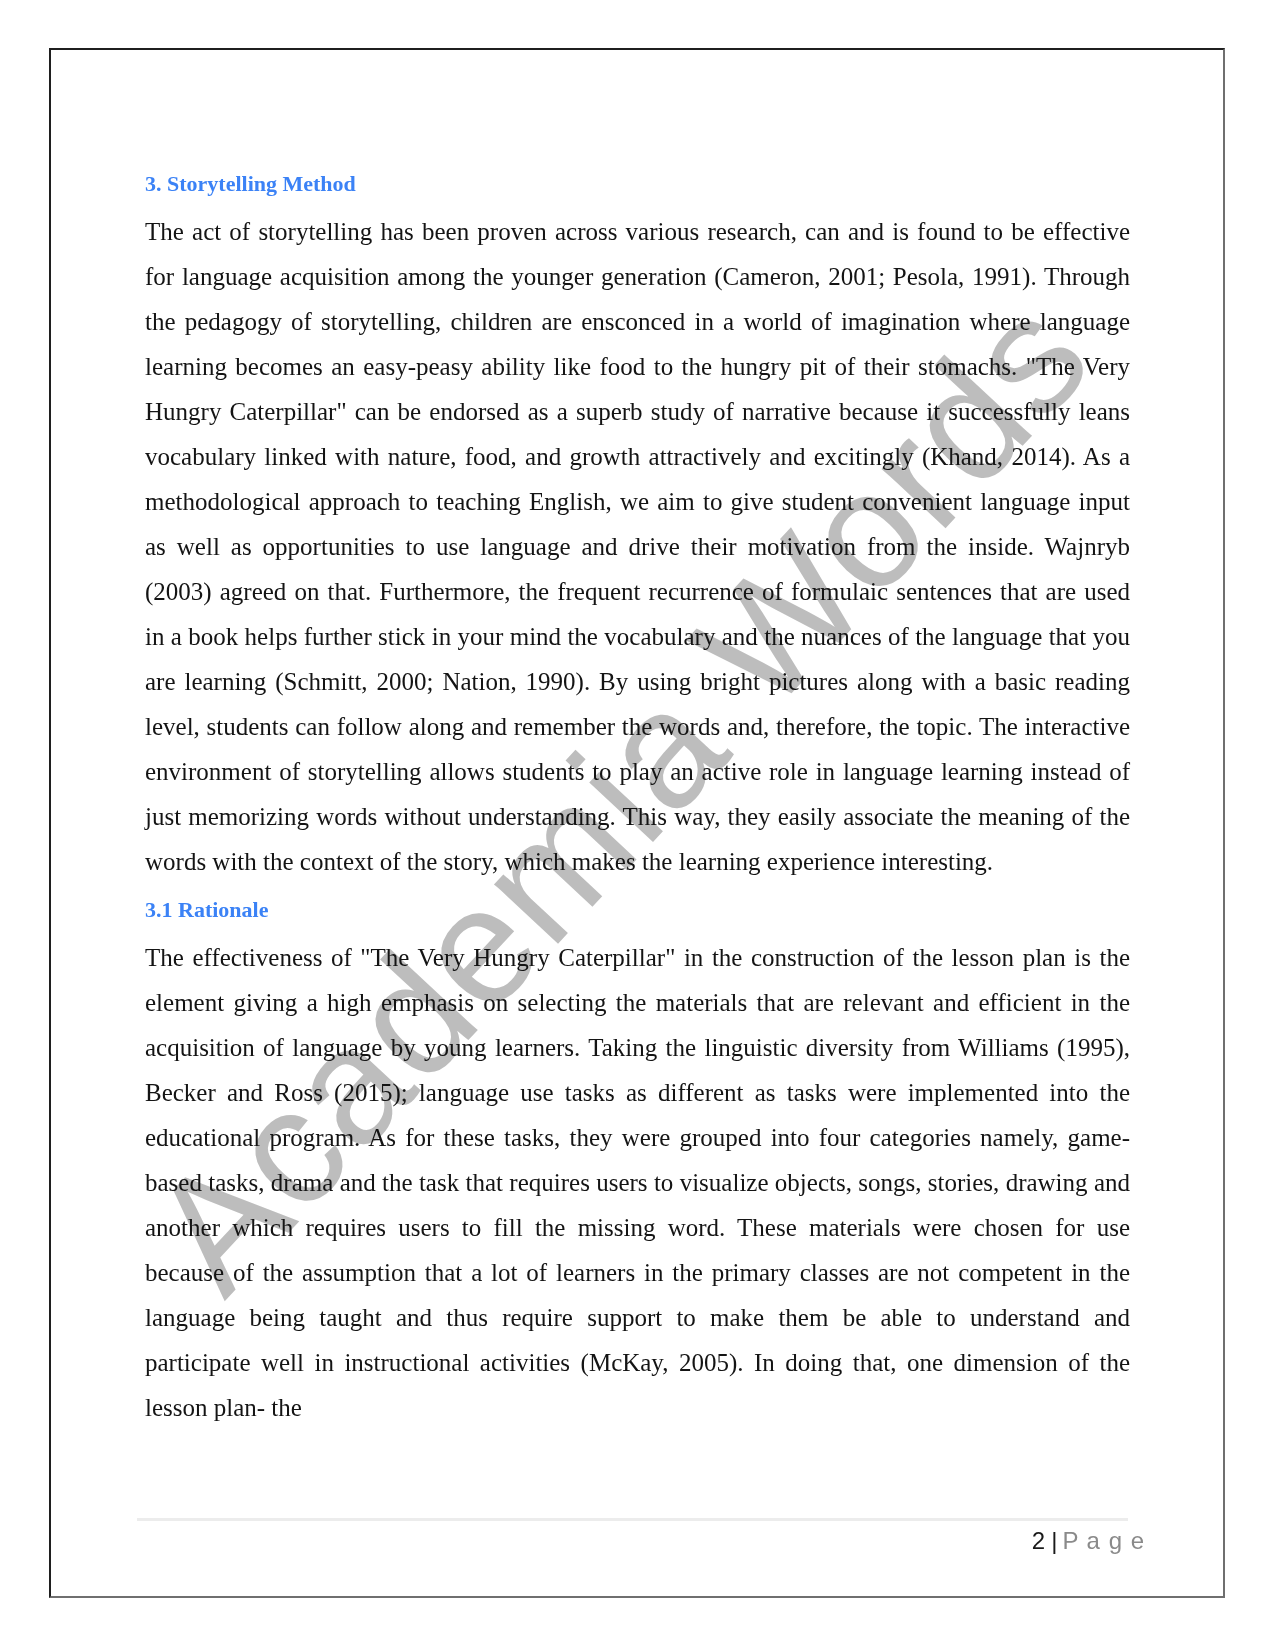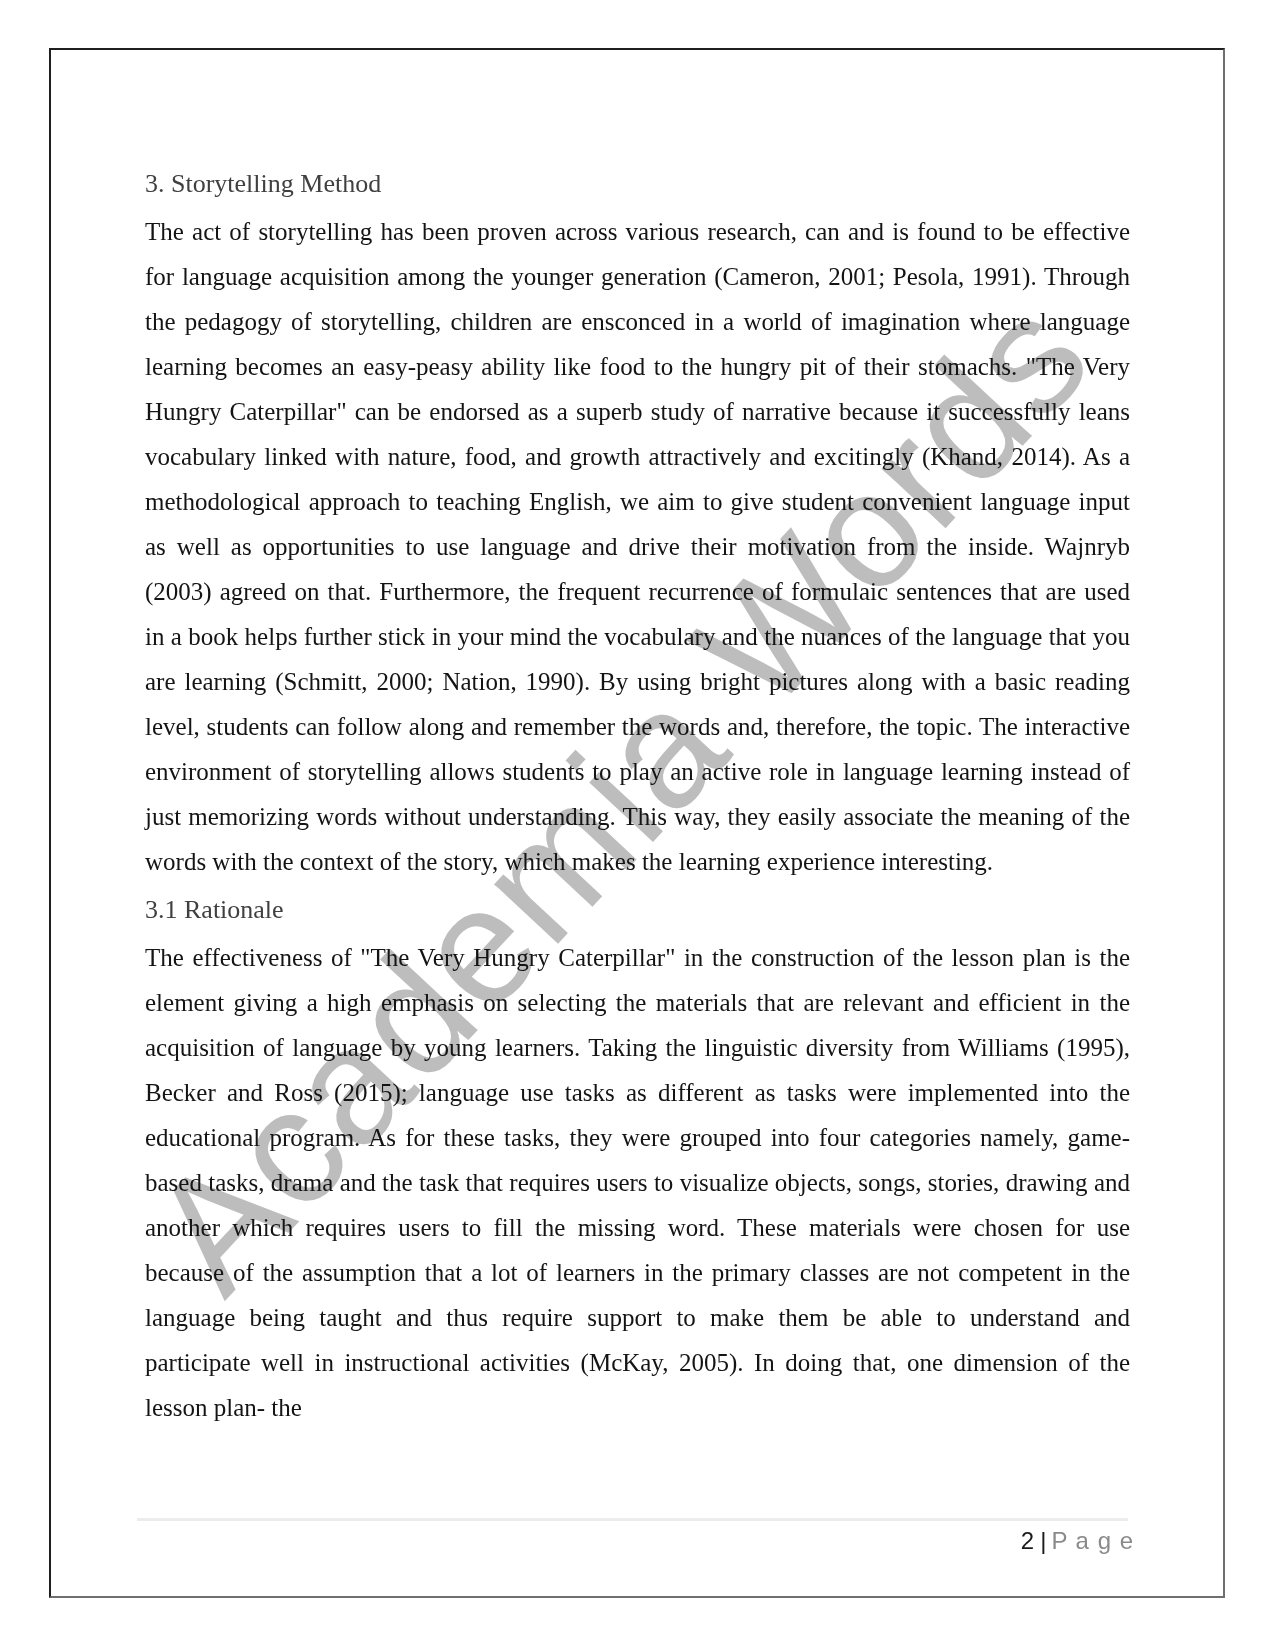--- a/index.html
+++ b/index.html
@@ -52,42 +52,42 @@
     color: #141414;
   }
   .content p.para {
     margin: 0;
     font-size: 25px;
     line-height: 45px;
     text-align: justify;
     text-justify: inter-word;
   }
   .content h2.heading {
-    font-size: 26px;
+    font-size: 22px;
     line-height: 45px;
-    font-weight: 400;
+    font-weight: 700;
     margin: 27px 0 3px 0;
-    color: #404040;
+    color: #3b82f6;
   }
   .content h2.heading.sub {
     margin-top: 3px;
   }
   .footer-rule {
     position: absolute;
     left: 137px;
     top: 1518px;
     width: 991px;
     height: 3px;
     background: #ececec;
     z-index: 2;
   }
   .footer-text {
     position: absolute;
     top: 1527px;
-    right: 141px;
+    right: 130px;
     font-family: "Liberation Sans", "DejaVu Sans", sans-serif;
     font-size: 24px;
     line-height: 28px;
     z-index: 2;
     white-space: nowrap;
   }
   .footer-text .pnum {
     color: #1a1a1a;
   }
   .footer-text .psep {

